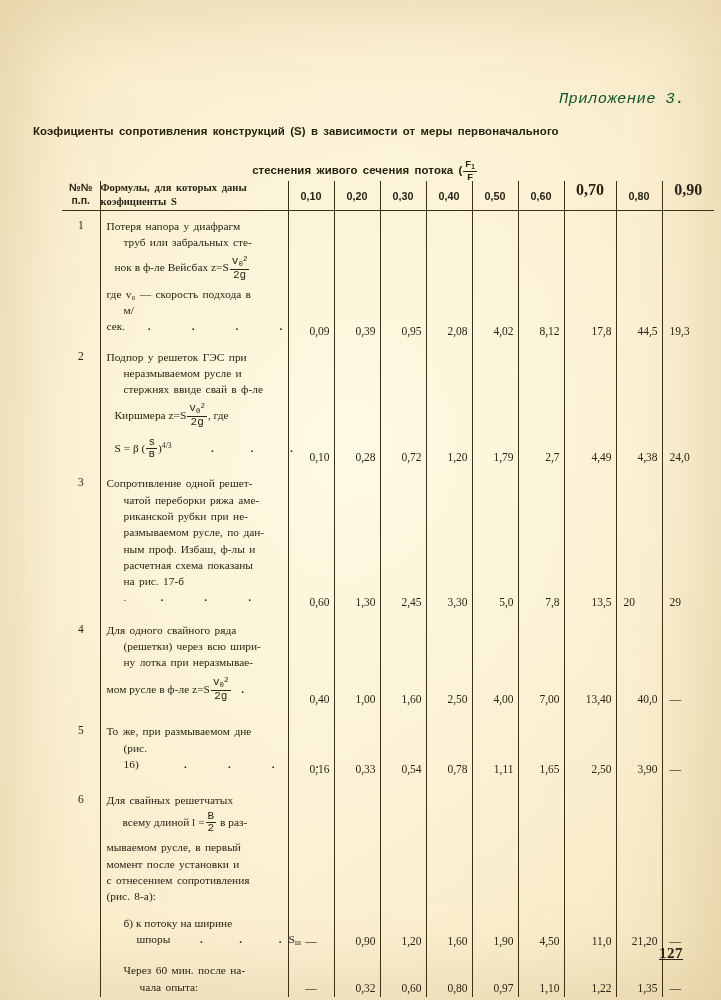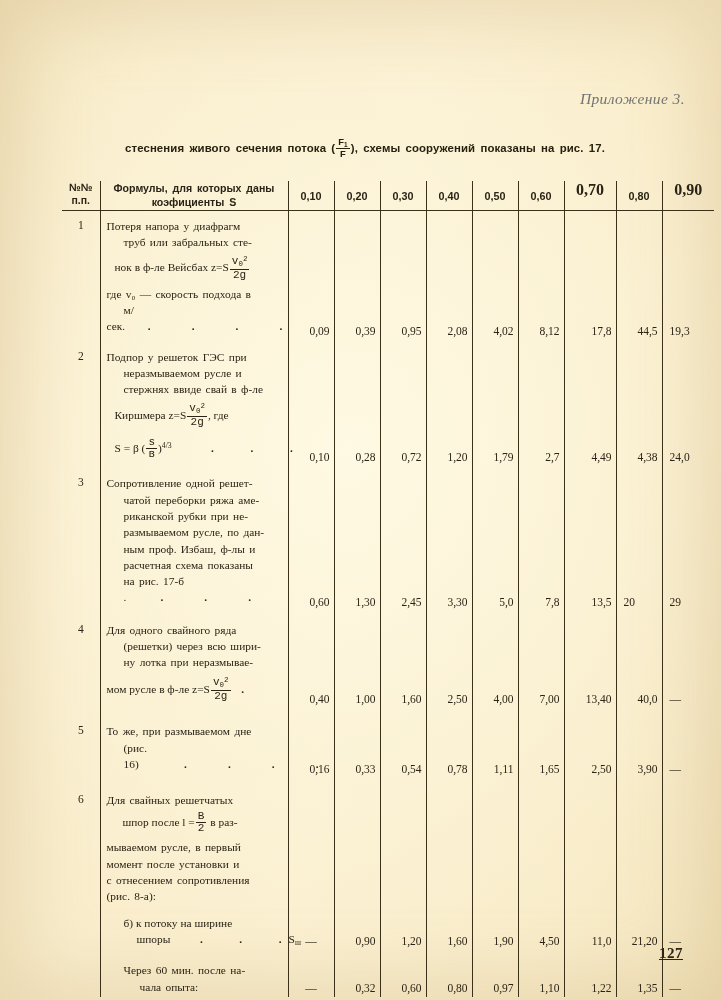--- a/index.html
+++ b/index.html
@@ -36,22 +36,22 @@
   }
 
   
   .appendix-label {
     position: absolute;
     top: 90px;
     right: 36px;
     font-style: italic;
     font-size: 15.5px;
     letter-spacing: 0.4px;
-    color: #737373;
-    font-family: Liberation Serif, serif;
+    color: #14532d;
+    font-family: Liberation Mono, monospace;
   }
 
   
   .title-block {
     position: absolute;
     top: 120px;
     left: 33px;
     right: 24px;
     font-family: "Liberation Sans", sans-serif;
     font-weight: bold;
@@ -117,27 +117,27 @@
 
   th.c-num .nn {
     font-family: "Liberation Sans", sans-serif;
     font-size: 10.5px;
     font-weight: bold;
     line-height: 1.25;
     display: block;
     text-align: center;
   }
   th.c-form .fh {
-    font-family: Liberation Sans, sans-serif;
+    font-family: Liberation Serif, serif;
     font-size: 10.6px;
     font-weight: bold;
     line-height: 1.35;
-    text-align: center;
+    text-align: left;
     display: block;
-    padding: 0 8px;
+    padding: 0 0;
     word-spacing: 2px;
   }
   th.c-val .vh {
     font-family: "Liberation Sans", sans-serif;
     font-size: 10.8px;
     font-weight: bold;
     text-align: center;
     display: block;
     padding-top: 9px;
   }
@@ -228,22 +228,23 @@
 <body>
 
 <div class="paper"></div>
 <div class="vignette"></div>
 
 <div class="sheet">
 
   <div class="appendix-label">Приложение 3.</div>
 
   <div class="title-block">
+    <div class="title-line-1">Коэфициенты сопротивления  конструкций  (S) в зависимости  от меры первоначального</div>
     <div class="title-line-2">
-      <span>стеснения живого  сечения потока (</span><span class="frac-inline"><span class="num">F<sub class="s">1</sub></span><span class="den">F</span></span><span>), схемы сооружений показаны на рис. 17.</span>
+      <span>стеснения живого  сечения потока (</span><span class="frac-inline"><span class="num">F<sub class="s">1</sub></span><span class="den">F</span></span>
     </div>
   </div>
 
   <div class="table-wrap">
     <table class="coef">
       <colgroup>
         <col class="c-num">
           <col class="c-form">
         <col class="c-val">
           <col class="c-val">
@@ -410,21 +411,21 @@
           <td class="valcell noline dash" style="text-align:left;padding-left:7px;padding-bottom:2px">—</td>
         </tr>
 
         <tr>
           <td class="numcell" style="padding-top:16px">6</td>
           <td class="formcell" style="padding-top:15px;padding-bottom:0">
             <span class="desc">
               <span>Для    свайных    решетчатых</span>
             </span>
             <span class="formula-line tight" style="padding-left:16px">
-              <span>шпор после l =</span><span class="mfrac big"><span class="num">B</span><span class="den">2</span></span>&nbsp;<span>в раз-</span>
+              <span>всему длиной l =</span><span class="mfrac big"><span class="num">B</span><span class="den">2</span></span>&nbsp;<span>в раз-</span>
             </span>
             <span class="desc" style="display:block;padding-top:4px">
               <span>мываемом  русле, в первый</span><br>
               <span>момент после  установки  и</span><br>
               <span>с отнесением сопротивления</span><br>
               <span>(рис. 8-а):</span>
             </span>
           </td>
           <td></td>
           <td></td>

